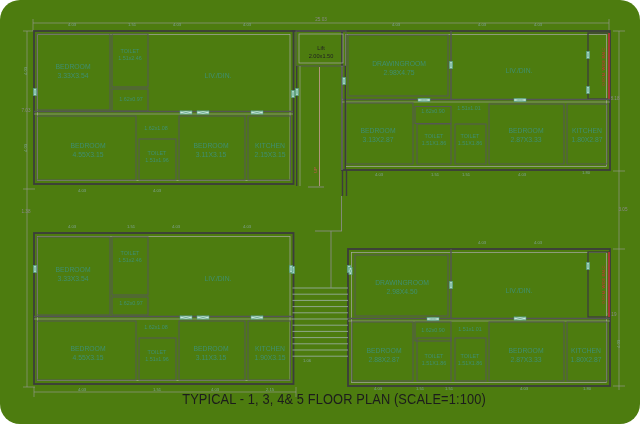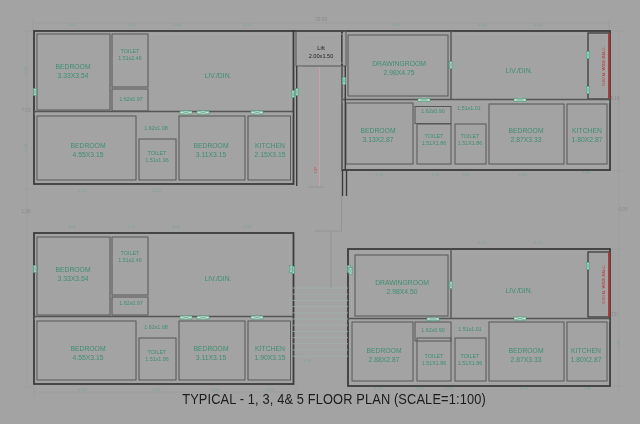--- a/index.html
+++ b/index.html
@@ -1,17 +1,17 @@
 <!DOCTYPE html>
 <html><head>
 <meta charset="utf-8">
 <style>
   html,body{margin:0;padding:0;background:#ffffff;}
-  #c{position:relative;width:640px;height:424px;background:#a3a3a3;overflow:hidden;
-     font-family:"Liberation Sans", sans-serif;filter:blur(0.28px);}
+  #c{position:relative;width:640px;height:424px;background:#4d7c0f;overflow:hidden;
+     font-family:"Liberation Sans", sans-serif;filter:blur(0.28px);border-radius:20px;}
   svg text{font-family:"Liberation Sans", sans-serif;}
 </style>
 </head>
 <body>
 <div id="c">
 <svg width="640" height="424" viewBox="0 0 640 424">
 <defs>
   <g id="win">
     <rect x="-6" y="-1.6" width="12" height="3.2" fill="#cfe6db" stroke="#4d9b7c" stroke-width="0.6"></rect>
     <path d="M-6 -1.6 L6 1.6 M-6 1.6 L6 -1.6" stroke="#4d9b7c" stroke-width="0.5"></path>

